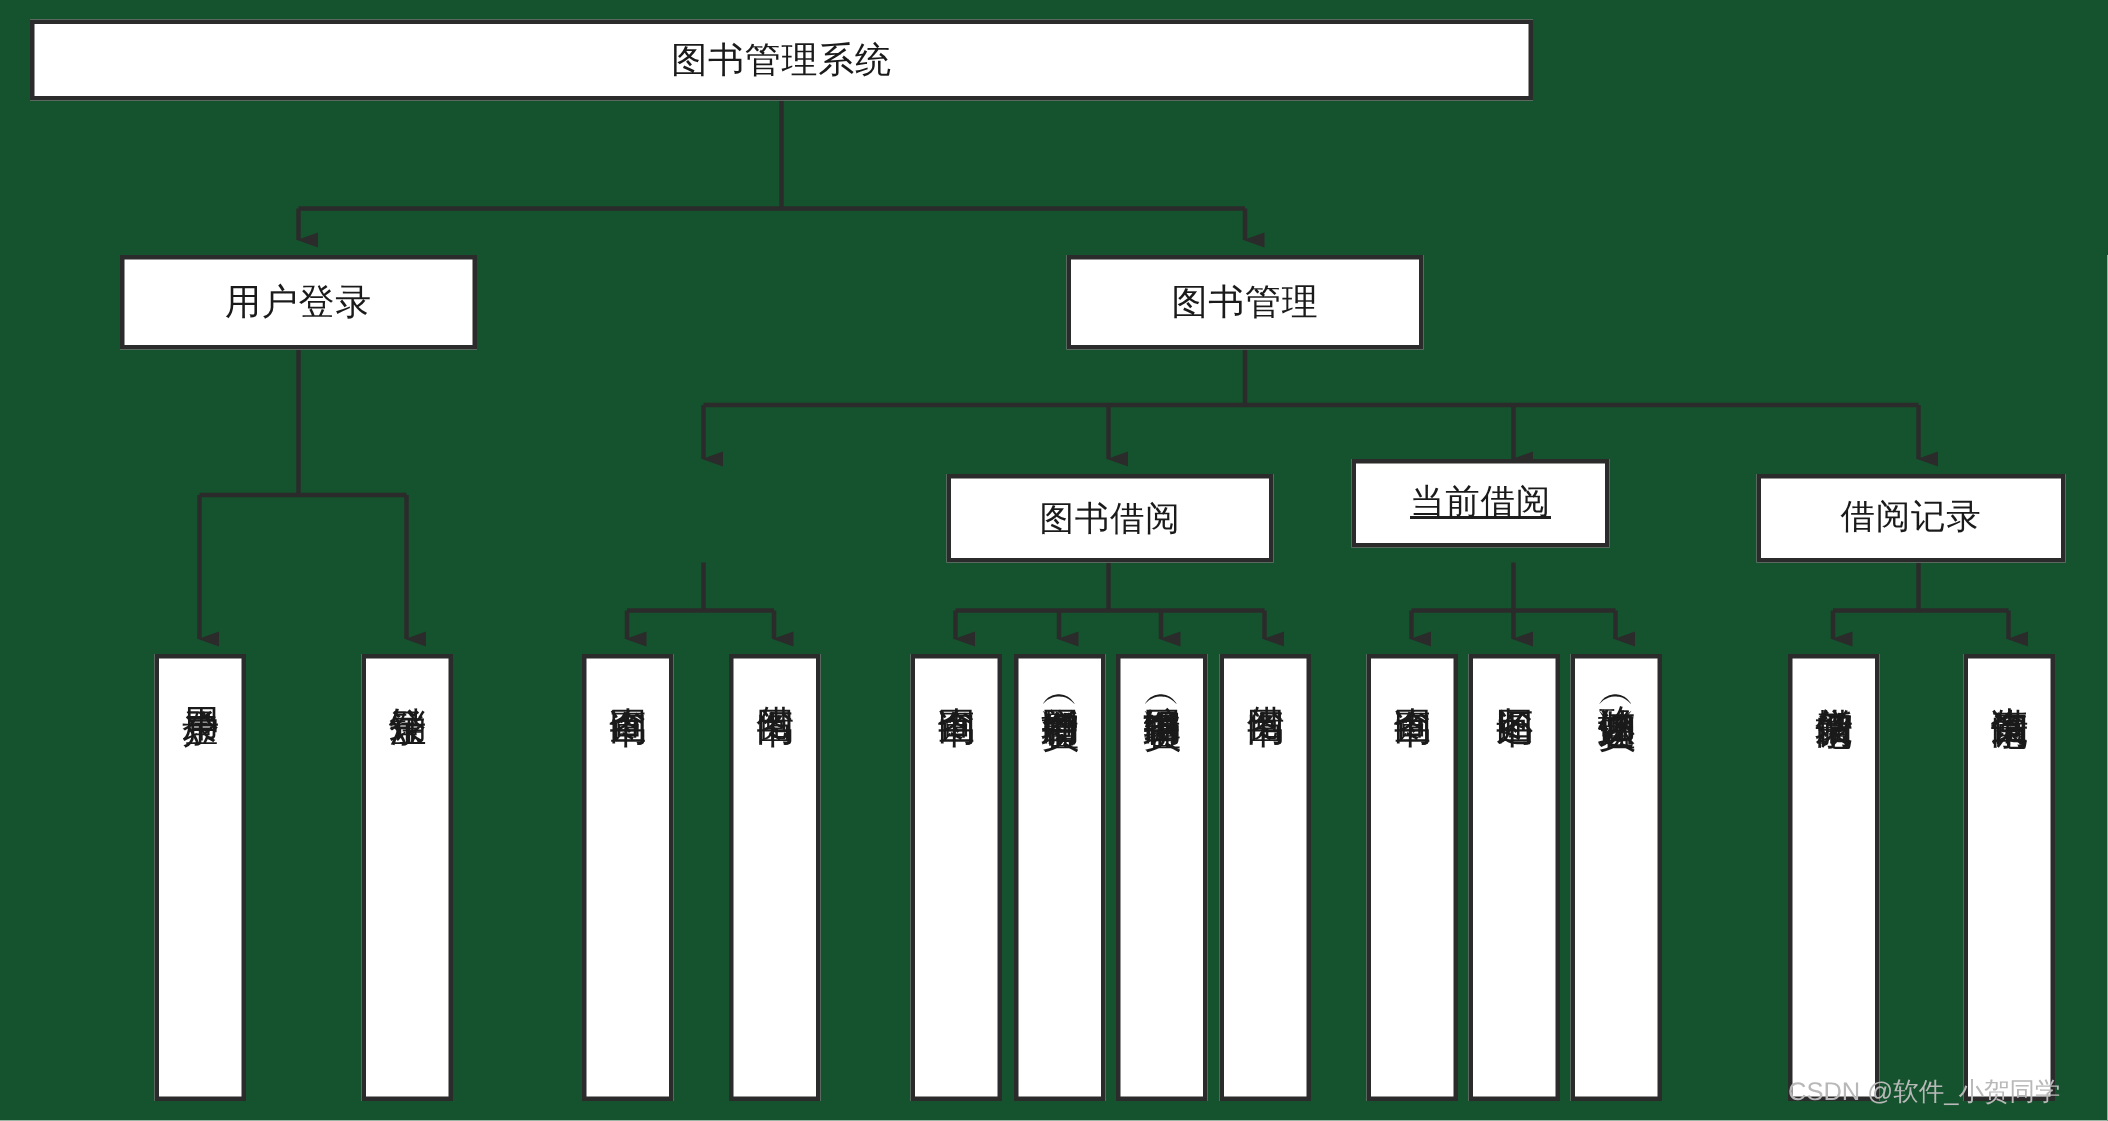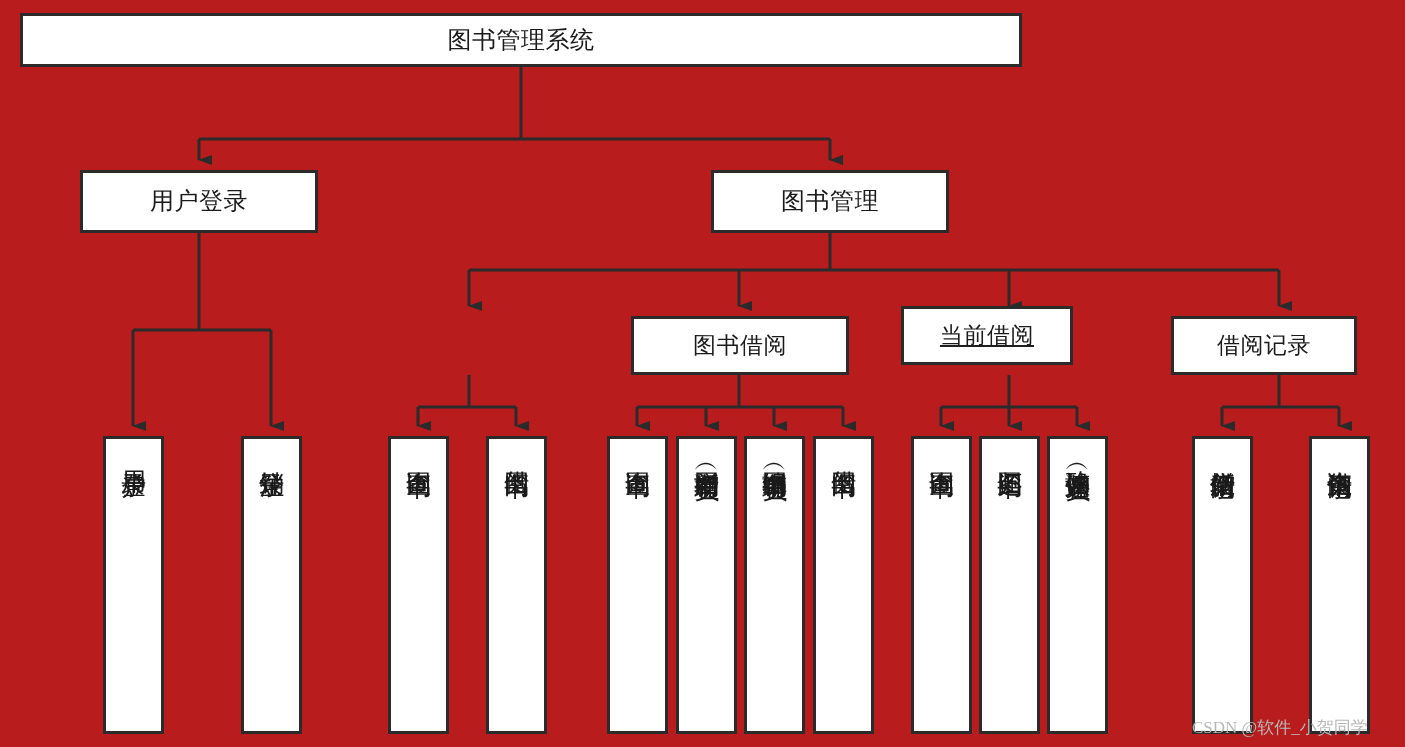--- a/index.html
+++ b/index.html
@@ -9,21 +9,21 @@
     background: #ffffff;
   }
   body {
     font-family: "DejaVu Sans", "Liberation Sans", sans-serif;
     color: #1f1f1f;
   }
   #canvas {
     position: relative;
     width: 1405px;
     height: 747px;
-    background: #b91c1c;
+    background: #14532d;
     overflow: hidden;
   }
   #edges {
     position: absolute;
     left: 0;
     top: 0;
     width: 1405px;
     height: 747px;
     pointer-events: none;
   }
@@ -66,21 +66,21 @@
     font-size: 23px;
   }
   #watermark {
     position: absolute;
     left: 1192px;
     top: 716px;
     font-size: 17px;
     color: #b8b8b8;
     white-space: nowrap;
     z-index: 5;
-    font-family: Liberation Serif, serif;
+    font-family: Liberation Sans, sans-serif;
   }
 </style>
 </head>
 <body>
 
 <div id="canvas">
 
   <svg id="edges" viewBox="0 0 1405 747" xmlns="http://www.w3.org/2000/svg">
     <defs>
       <marker id="arrow" viewBox="0 0 12 14" refX="6" refY="13" markerWidth="12" markerHeight="14" orient="auto-start-reverse" markerUnits="userSpaceOnUse">
@@ -145,21 +145,21 @@
 
 
   <div class="node level2" style="left:631px; top:316px; width:218px; height:59px;font-family:Liberation Serif, serif;">
     <span class="label">图书借阅</span>
   </div>
 
   <div class="node level2" style="left:901px; top:306px; width:172px; height:59px;text-decoration:underline;">
     <span class="label">当前借阅</span>
   </div>
 
-  <div class="node level2" style="left:1171px; top:316px; width:186px; height:59px;">
+  <div class="node level2" style="left:1171px; top:316px; width:206px; height:59px;">
     <span class="label">借阅记录</span>
   </div>
 
   <div class="node vertical" style="left:103px; top:436px; width:61px; height:298px;">
     <span class="label">用户登录</span>
   </div>
 
   <div class="node vertical" style="left:241px; top:436px; width:61px; height:298px;">
     <span class="label">注销登录</span>
   </div>

